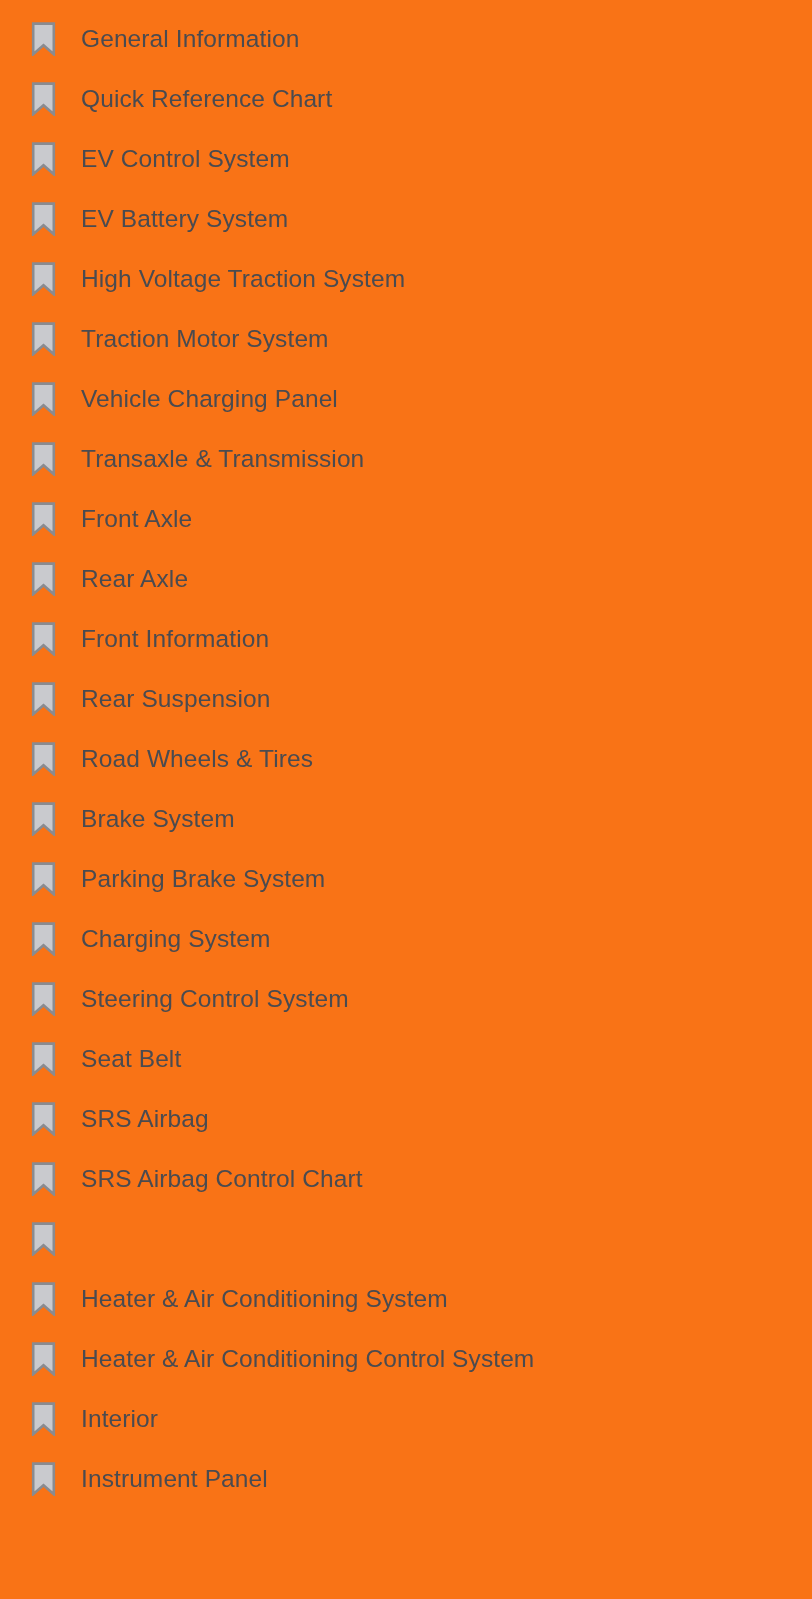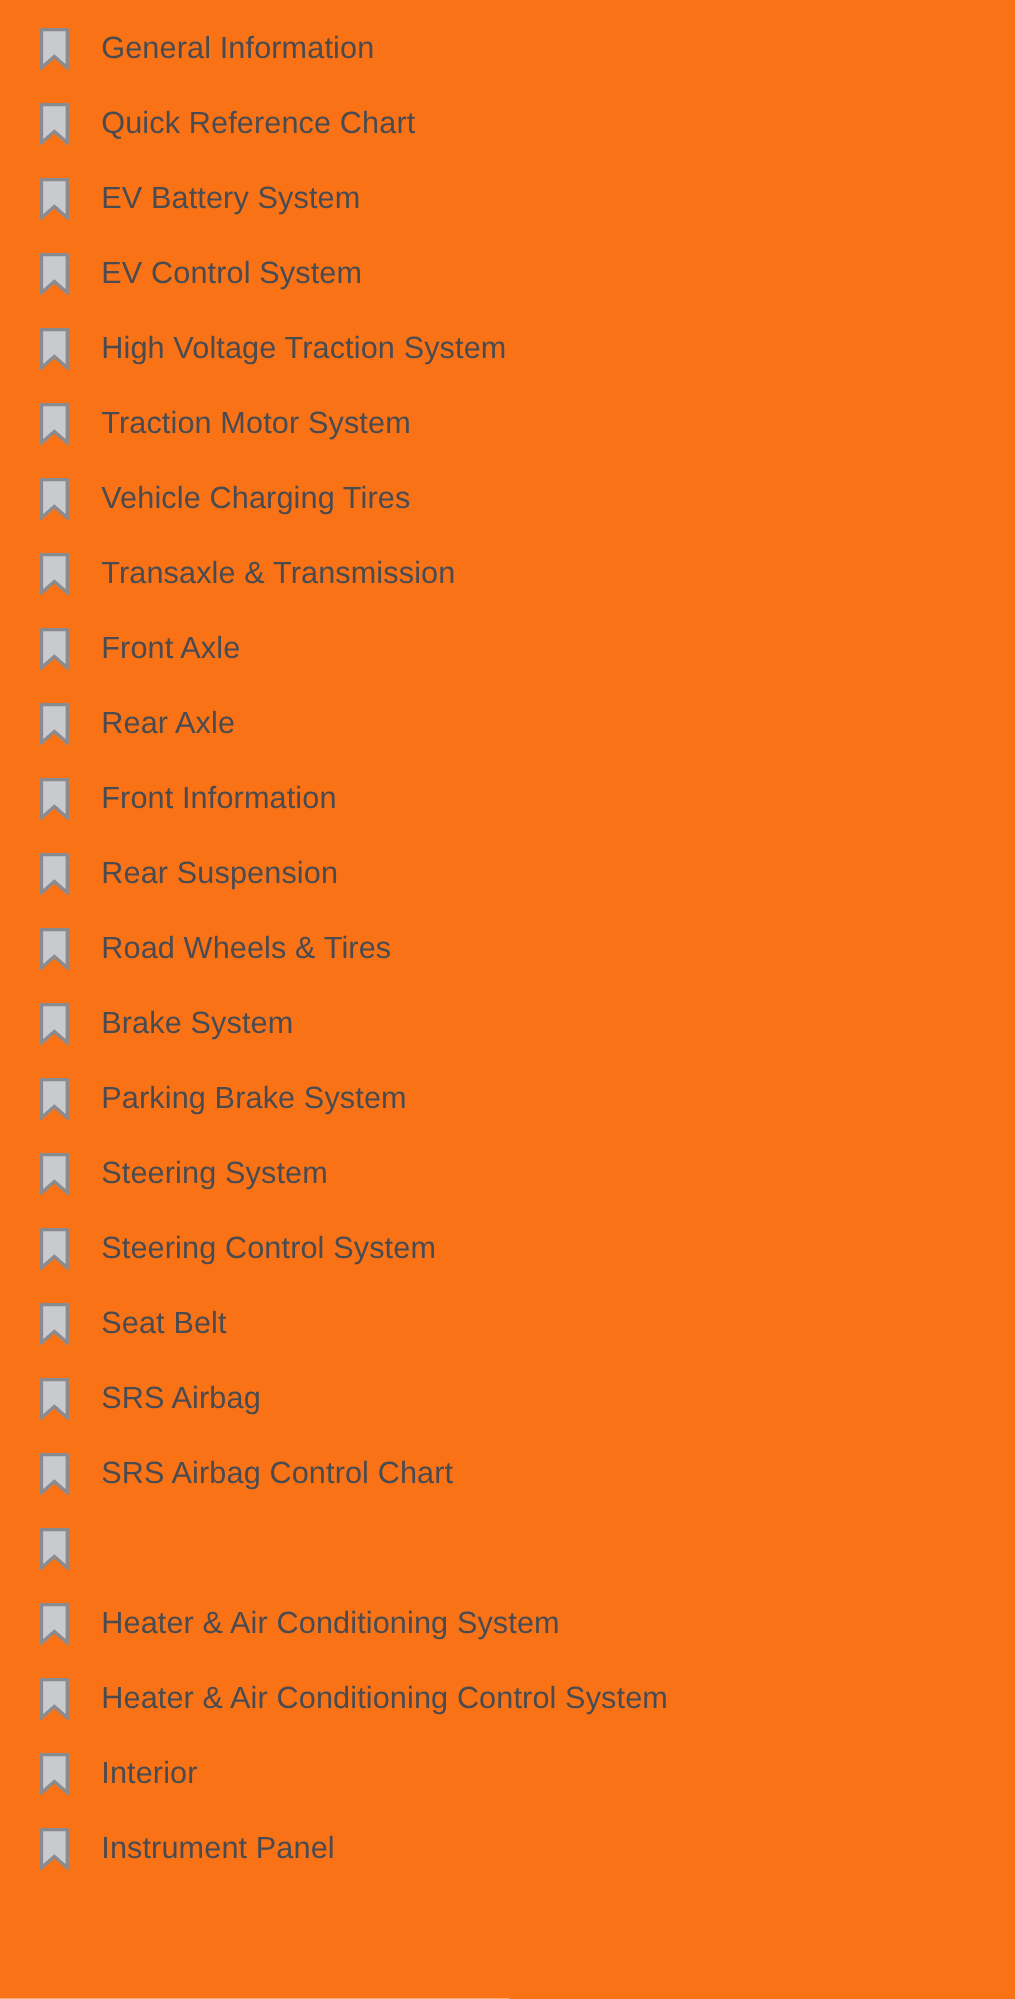--- a/index.html
+++ b/index.html
@@ -61,57 +61,57 @@
     </span>
     <span class="bookmark-label">Quick Reference Chart</span>
   </div>
 
   <div class="bookmark-row">
     <span class="bookmark-icon-wrap">
       <svg class="bookmark-icon" viewBox="0 0 25 34" xmlns="http://www.w3.org/2000/svg">
         <path d="M2.2 1.6 H22.8 V32.2 L12.5 23.2 L2.2 32.2 Z" fill="#c9cace" stroke="#8a8b90" stroke-width="2.6" stroke-linejoin="miter" stroke-linecap="square"></path>
       </svg>
     </span>
+    <span class="bookmark-label">EV Control System</span>
+  </div>
+
+  <div class="bookmark-row">
+    <span class="bookmark-icon-wrap">
+      <svg class="bookmark-icon" viewBox="0 0 25 34" xmlns="http://www.w3.org/2000/svg">
+        <path d="M2.2 1.6 H22.8 V32.2 L12.5 23.2 L2.2 32.2 Z" fill="#c9cace" stroke="#8a8b90" stroke-width="2.6" stroke-linejoin="miter" stroke-linecap="square"></path>
+      </svg>
+    </span>
     <span class="bookmark-label">EV Battery System</span>
   </div>
 
   <div class="bookmark-row">
     <span class="bookmark-icon-wrap">
       <svg class="bookmark-icon" viewBox="0 0 25 34" xmlns="http://www.w3.org/2000/svg">
         <path d="M2.2 1.6 H22.8 V32.2 L12.5 23.2 L2.2 32.2 Z" fill="#c9cace" stroke="#8a8b90" stroke-width="2.6" stroke-linejoin="miter" stroke-linecap="square"></path>
       </svg>
     </span>
-    <span class="bookmark-label">EV Control System</span>
-  </div>
-
-  <div class="bookmark-row">
-    <span class="bookmark-icon-wrap">
-      <svg class="bookmark-icon" viewBox="0 0 25 34" xmlns="http://www.w3.org/2000/svg">
-        <path d="M2.2 1.6 H22.8 V32.2 L12.5 23.2 L2.2 32.2 Z" fill="#c9cace" stroke="#8a8b90" stroke-width="2.6" stroke-linejoin="miter" stroke-linecap="square"></path>
-      </svg>
-    </span>
     <span class="bookmark-label">High Voltage Traction System</span>
   </div>
 
   <div class="bookmark-row">
     <span class="bookmark-icon-wrap">
       <svg class="bookmark-icon" viewBox="0 0 25 34" xmlns="http://www.w3.org/2000/svg">
         <path d="M2.2 1.6 H22.8 V32.2 L12.5 23.2 L2.2 32.2 Z" fill="#c9cace" stroke="#8a8b90" stroke-width="2.6" stroke-linejoin="miter" stroke-linecap="square"></path>
       </svg>
     </span>
     <span class="bookmark-label">Traction Motor System</span>
   </div>
 
   <div class="bookmark-row">
     <span class="bookmark-icon-wrap">
       <svg class="bookmark-icon" viewBox="0 0 25 34" xmlns="http://www.w3.org/2000/svg">
         <path d="M2.2 1.6 H22.8 V32.2 L12.5 23.2 L2.2 32.2 Z" fill="#c9cace" stroke="#8a8b90" stroke-width="2.6" stroke-linejoin="miter" stroke-linecap="square"></path>
       </svg>
     </span>
-    <span class="bookmark-label">Vehicle Charging Tires</span>
+    <span class="bookmark-label">Vehicle Charging Panel</span>
   </div>
 
   <div class="bookmark-row">
     <span class="bookmark-icon-wrap">
       <svg class="bookmark-icon" viewBox="0 0 25 34" xmlns="http://www.w3.org/2000/svg">
         <path d="M2.2 1.6 H22.8 V32.2 L12.5 23.2 L2.2 32.2 Z" fill="#c9cace" stroke="#8a8b90" stroke-width="2.6" stroke-linejoin="miter" stroke-linecap="square"></path>
       </svg>
     </span>
     <span class="bookmark-label">Transaxle &amp; Transmission</span>
   </div>
@@ -179,21 +179,21 @@
     <span class="bookmark-label">Parking Brake System</span>
   </div>
 
 
   <div class="bookmark-row">
     <span class="bookmark-icon-wrap">
       <svg class="bookmark-icon" viewBox="0 0 25 34" xmlns="http://www.w3.org/2000/svg">
         <path d="M2.2 1.6 H22.8 V32.2 L12.5 23.2 L2.2 32.2 Z" fill="#c9cace" stroke="#8a8b90" stroke-width="2.6" stroke-linejoin="miter" stroke-linecap="square"></path>
       </svg>
     </span>
-    <span class="bookmark-label">Steering System</span>
+    <span class="bookmark-label">Charging System</span>
   </div>
 
   <div class="bookmark-row">
     <span class="bookmark-icon-wrap">
       <svg class="bookmark-icon" viewBox="0 0 25 34" xmlns="http://www.w3.org/2000/svg">
         <path d="M2.2 1.6 H22.8 V32.2 L12.5 23.2 L2.2 32.2 Z" fill="#c9cace" stroke="#8a8b90" stroke-width="2.6" stroke-linejoin="miter" stroke-linecap="square"></path>
       </svg>
     </span>
     <span class="bookmark-label">Steering Control System</span>
   </div>

